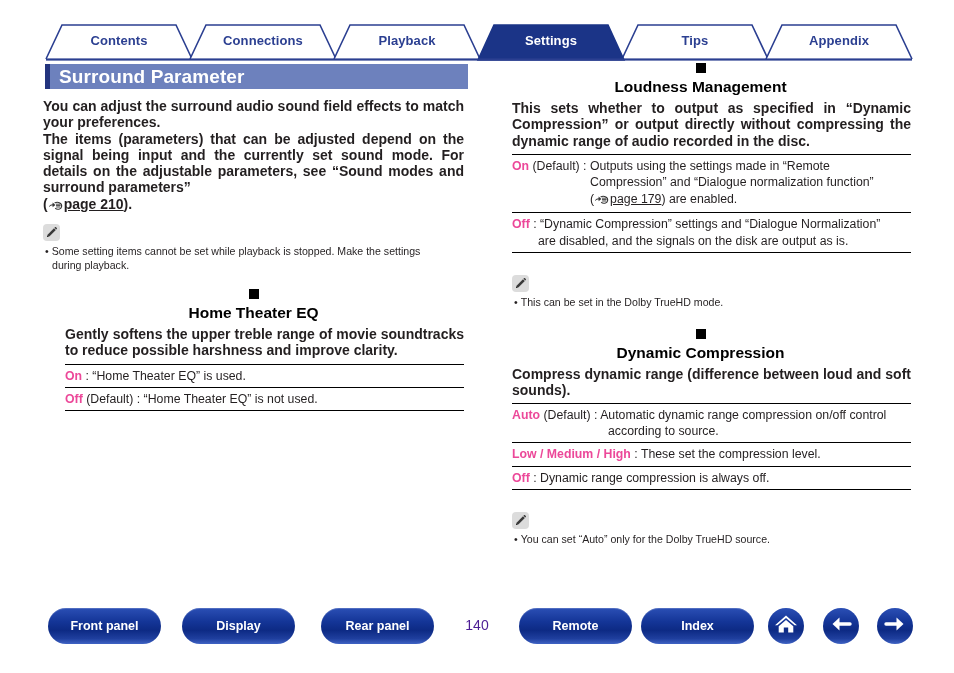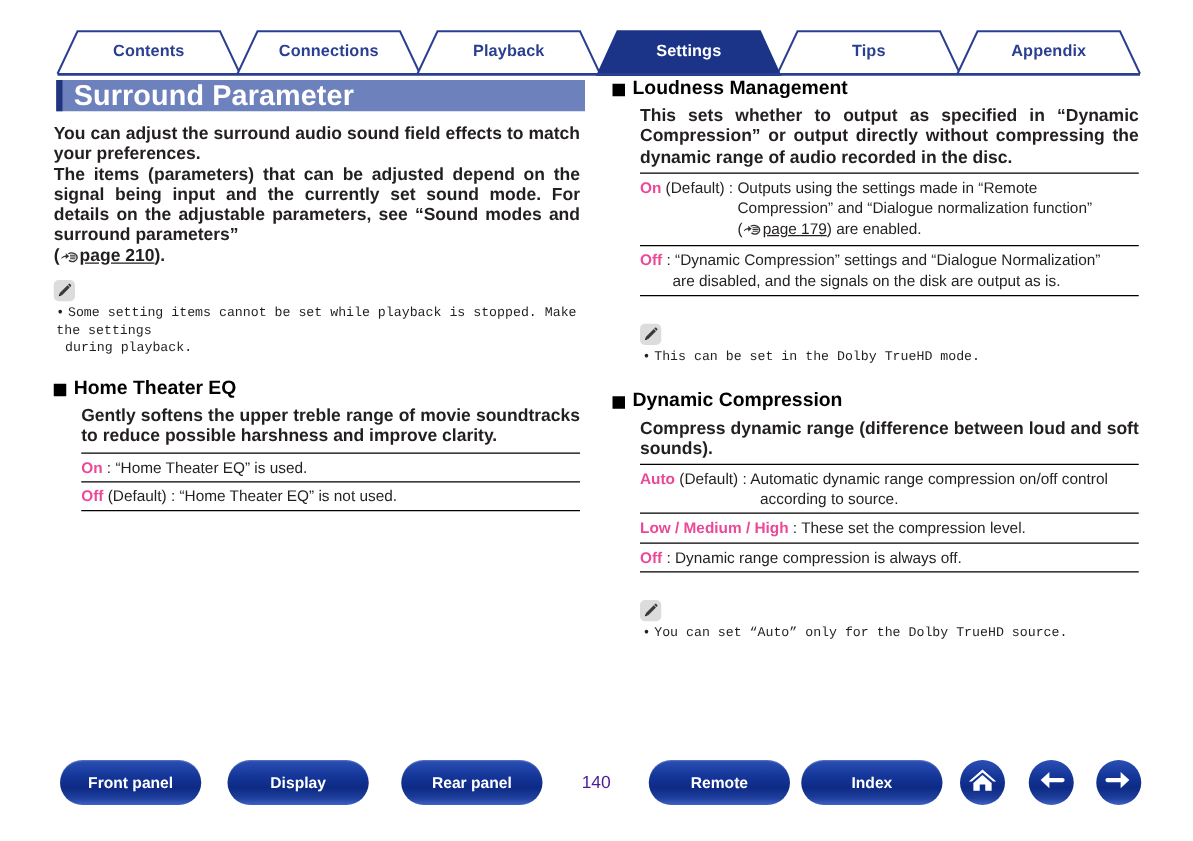--- a/index.html
+++ b/index.html
@@ -28,39 +28,40 @@
   .tab.active .lbl{ color:#ffffff; }
 
   
   .banner{
     position:absolute; left:45px; top:64px; width:418px; height:25px;
     background:#6d81bd;
     border-left:5px solid #23347e;
     display:flex; align-items:center;
   }
   .banner .btxt{
-    color:#ffffff; font-size:23px; font-weight:bold;
+    color:#ffffff; font-size:19px; font-weight:bold;
     padding-left:9px; letter-spacing:.1px;
   }
 
   
   .col{ position:absolute; top:98px; }
   .col-left{ left:43px; width:421px; }
   .col-right{ left:490px; top:62px; width:421px; }
 
   p.para{
     margin:0; font-size:14px; line-height:16.3px;
     text-align:justify; color:#231f20;font-weight:bold;
   }
 
   
   .sec-head{
     display:flex; align-items:center; gap:6px;
     font-size:15.5px; font-weight:bold; color:#000;
     margin:0;
+    flex-direction:column;
   }
   .sec-head .sq{
     width:10px;height:10px;background:#000;display:inline-block;
     flex:0 0 10px; position:relative; top:1px;
   }
 
   .sub-body{ padding-left:22px; }
 
   
   .orow{
@@ -70,21 +71,21 @@
   }
   .orow.last{ border-bottom:1.3px solid #000; }
   .orow b{ color:#ec4899; font-weight:bold; }
 
   
   .ind-78{ padding-left:78px; display:block; text-align:justify;}
   .ind-26{ padding-left:26px; display:block; }
   .ind-96{ padding-left:96px; display:block; }
 
   
-  .note{ margin-top:10px;font-family:Liberation Mono, monospace; }
+  .note{ margin-top:10px; }
   .note-ico{
     width:17px;height:17px;border-radius:4px;background:#dcdcdc;
     display:flex;align-items:center;justify-content:center;
   }
   .note-ico svg{ display:block; }
   .note-txt{
     font-size:10.6px; line-height:14px; color:#231f20;
     margin-top:3px; padding-left:2px;
   }
   .note-txt .bullet{ margin-right:3px; }

